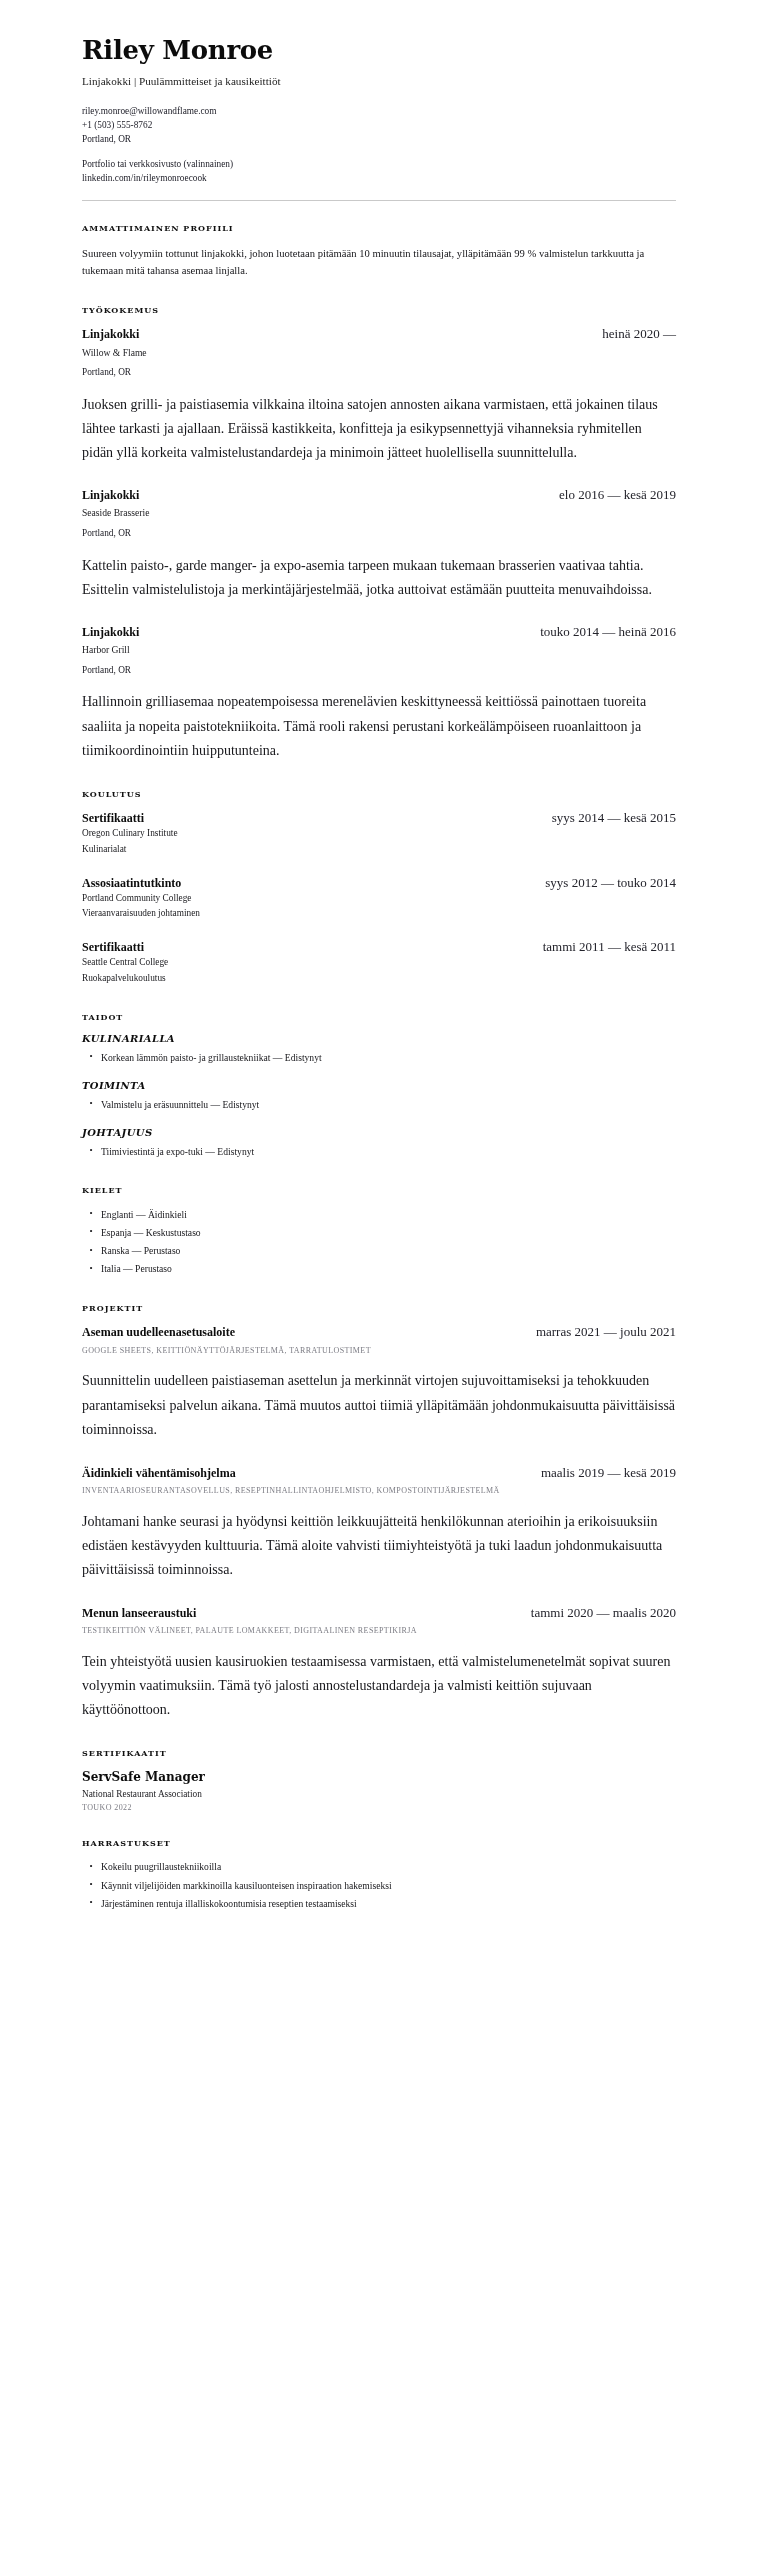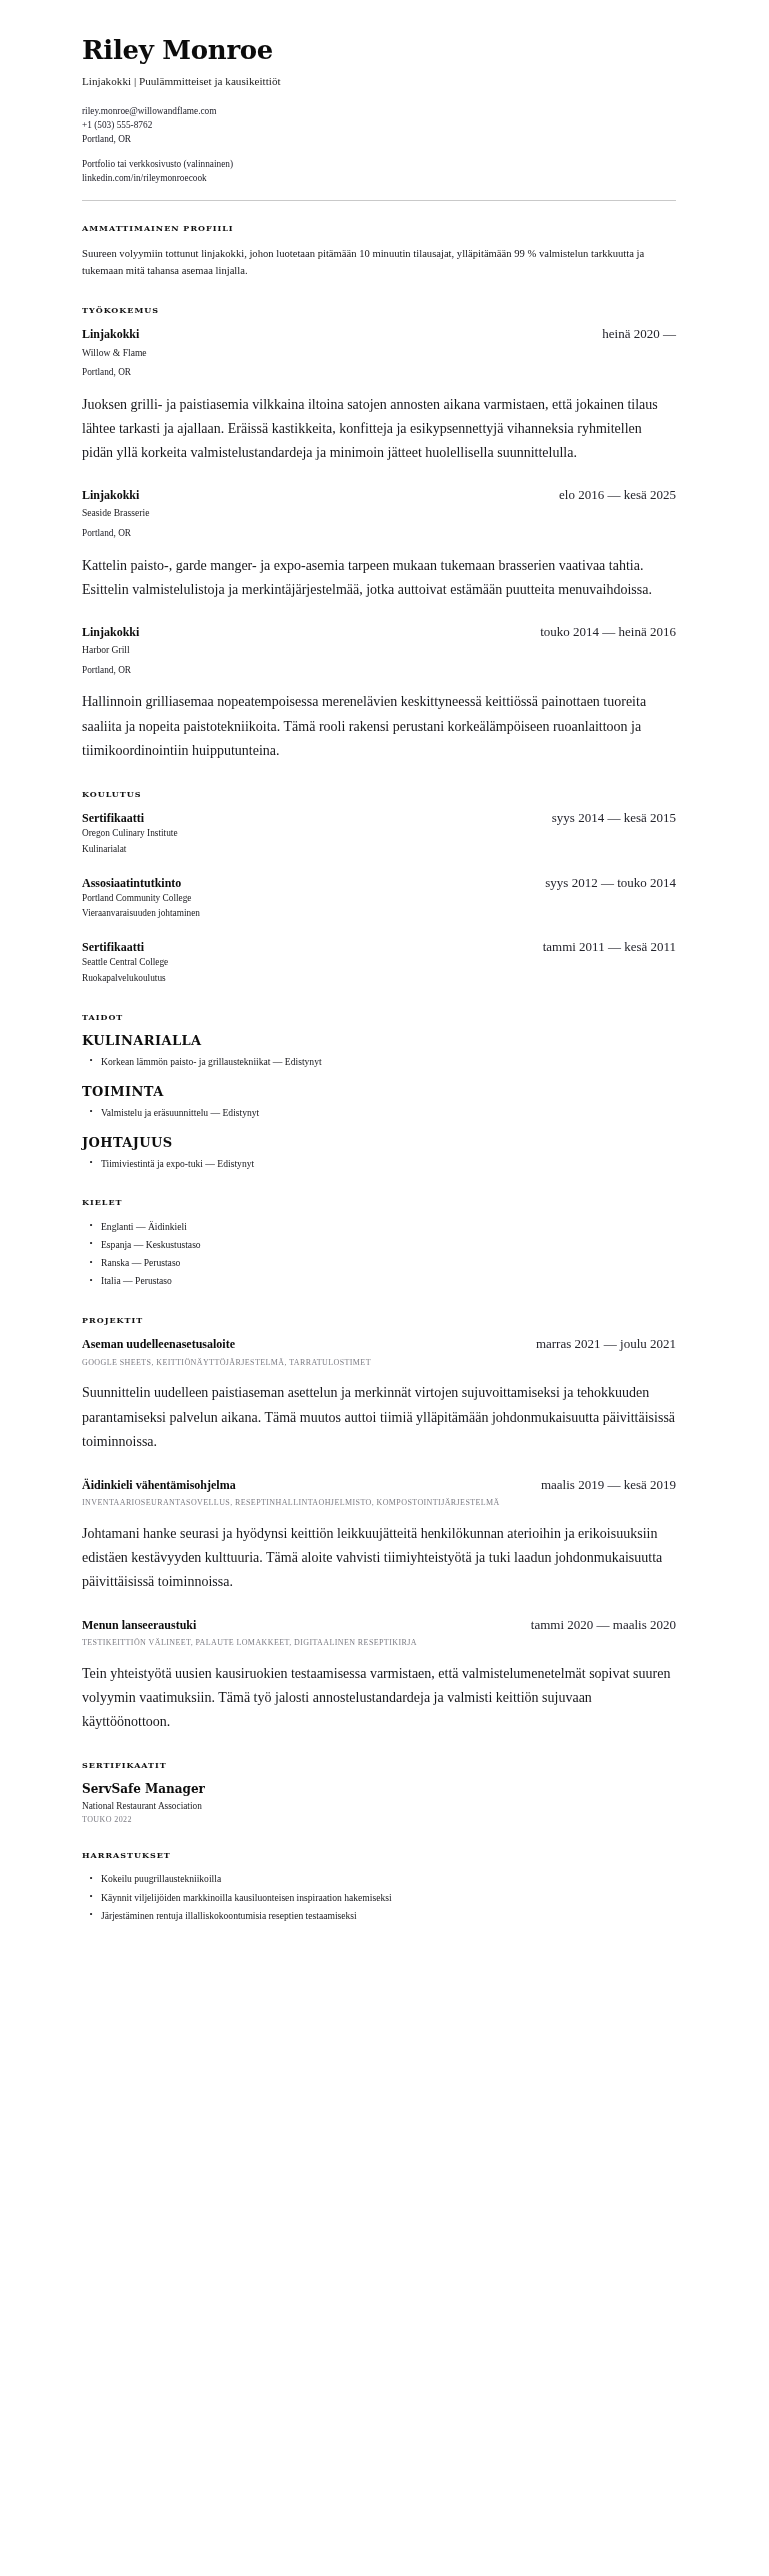--- a/index.html
+++ b/index.html
@@ -129,25 +129,26 @@
     color: #1a1a1e;
     margin: 1.3px 0 0 0;
   }
 
   
   .skill-group { margin-bottom: 14.7px; }
   .skill-group:last-child { margin-bottom: 0; }
   .skill-group-title {
     font-family: "DejaVu Serif", "Liberation Serif", serif;
     font-weight: 700;
-    font-size: 13px;
+    font-size: 10px;
     letter-spacing: 0.4px;
     text-transform: uppercase;
     color: #0e0e0e;
     margin: 0 0 5.8px 0;
+    font-style: italic;
   }
   ul.bullets {
     margin: 0;
     padding: 0 0 0 19px;
     list-style: none;
   }
   ul.bullets li {
     position: relative;
     font-size: 9.6px;
     line-height: 1.62;
@@ -238,21 +239,21 @@
         <span class="entry-date">heinä 2020 —</span>
       </div>
       <p class="entry-sub">Willow &amp; Flame</p>
       <p class="entry-meta">Portland, OR</p>
       <p class="entry-body">Juoksen grilli- ja paistiasemia vilkkaina iltoina satojen annosten aikana varmistaen, että jokainen tilaus lähtee tarkasti ja ajallaan. Eräissä kastikkeita, konfitteja ja esikypsennettyjä vihanneksia ryhmitellen pidän yllä korkeita valmistelustandardeja ja minimoin jätteet huolellisella suunnittelulla.</p>
     </div>
 
     <div class="entry">
       <div class="entry-head">
         <h3 class="entry-title">Linjakokki</h3>
-        <span class="entry-date">elo 2016 — kesä 2025</span>
+        <span class="entry-date">elo 2016 — kesä 2019</span>
       </div>
       <p class="entry-sub">Seaside Brasserie</p>
       <p class="entry-meta">Portland, OR</p>
       <p class="entry-body">Kattelin paisto-, garde manger- ja expo-asemia tarpeen mukaan tukemaan brasserien vaativaa tahtia. Esittelin valmistelulistoja ja merkintäjärjestelmää, jotka auttoivat estämään puutteita menuvaihdoissa.</p>
     </div>
 
     <div class="entry">
       <div class="entry-head">
         <h3 class="entry-title">Linjakokki</h3>
         <span class="entry-date">touko 2014 — heinä 2016</span>

